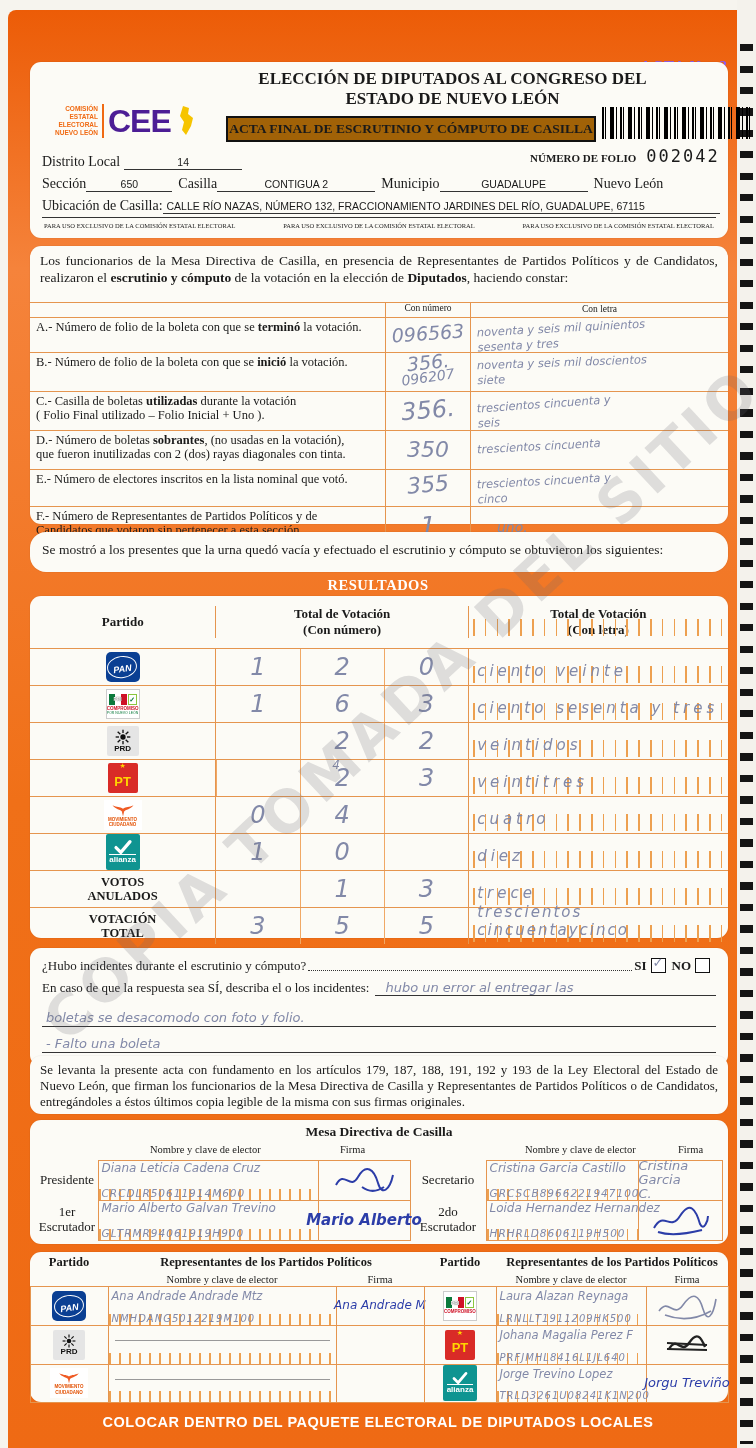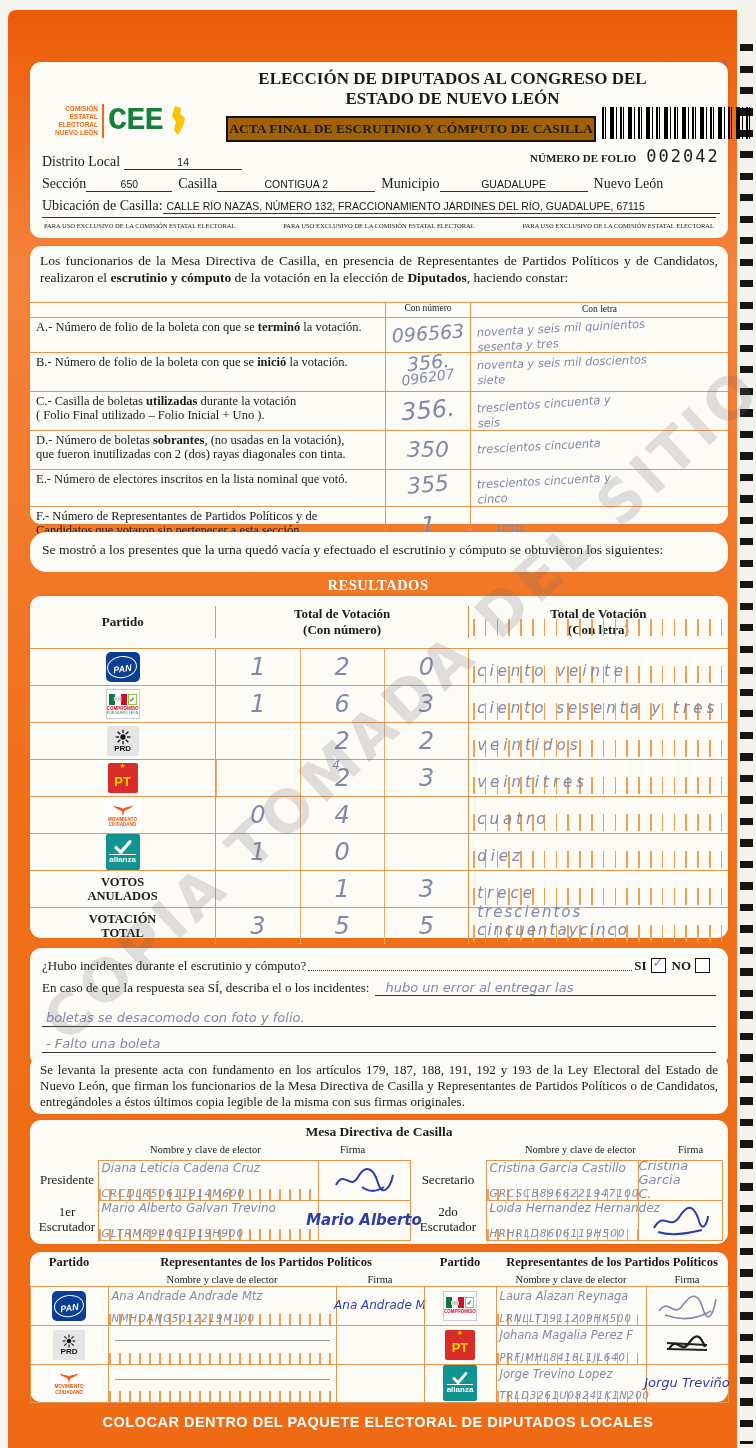--- a/index.html
+++ b/index.html
@@ -25,21 +25,21 @@
   
   .acta-no{position:absolute;left:560px;top:58px;width:168px;text-align:right;
       font-weight:bold;font-size:15px;color:#8b5cf6;letter-spacing:1px;}
   .hdr{left:30px;top:62px;width:698px;height:176px;}
   .hdr-title{position:absolute;left:150px;top:7px;width:545px;text-align:center;
       font-weight:bold;font-size:17px;line-height:1.2;}
   .org{position:absolute;left:10px;top:42px;display:flex;align-items:center;gap:4px;}
   .org-name{width:58px;text-align:right;font-family:"Liberation Sans",sans-serif;font-weight:bold;
       font-size:6.5px;line-height:1.25;color:#f06a13;}
   .org-divider{width:2px;height:34px;background:#f06a13;}
-  .org-cee{font-family:Liberation Mono, monospace;font-weight:bold;font-size:32px;color:#15803d;
+  .org-cee{font-family:Liberation Sans, sans-serif;font-weight:bold;font-size:32px;color:#4c1d95;
       letter-spacing:-1px;line-height:1;}
   .hdr-subtitle{position:absolute;left:196px;top:54px;width:366px;height:22px;border:2px solid #111;
       text-align:center;font-weight:bold;font-size:13.5px;line-height:22px;background:#a16207;}
   .barcode{position:absolute;left:572px;top:45px;width:150px;height:32px;background:
      repeating-linear-gradient(90deg,#000 0 2px,transparent 2px 3px,#000 3px 4px,transparent 4px 8px,
      #000 8px 12px,transparent 12px 14px,#000 14px 15px,transparent 15px 18px);}
   .folio-row{position:absolute;left:500px;top:84px;display:flex;align-items:baseline;gap:10px;}
   .folio-label{font-weight:bold;font-size:11px;}
   .folio-value{font-family:"DejaVu Sans Mono",monospace;font-size:17px;letter-spacing:2px;}
   .fieldrow{position:absolute;display:flex;align-items:flex-end;font-size:14px;}

